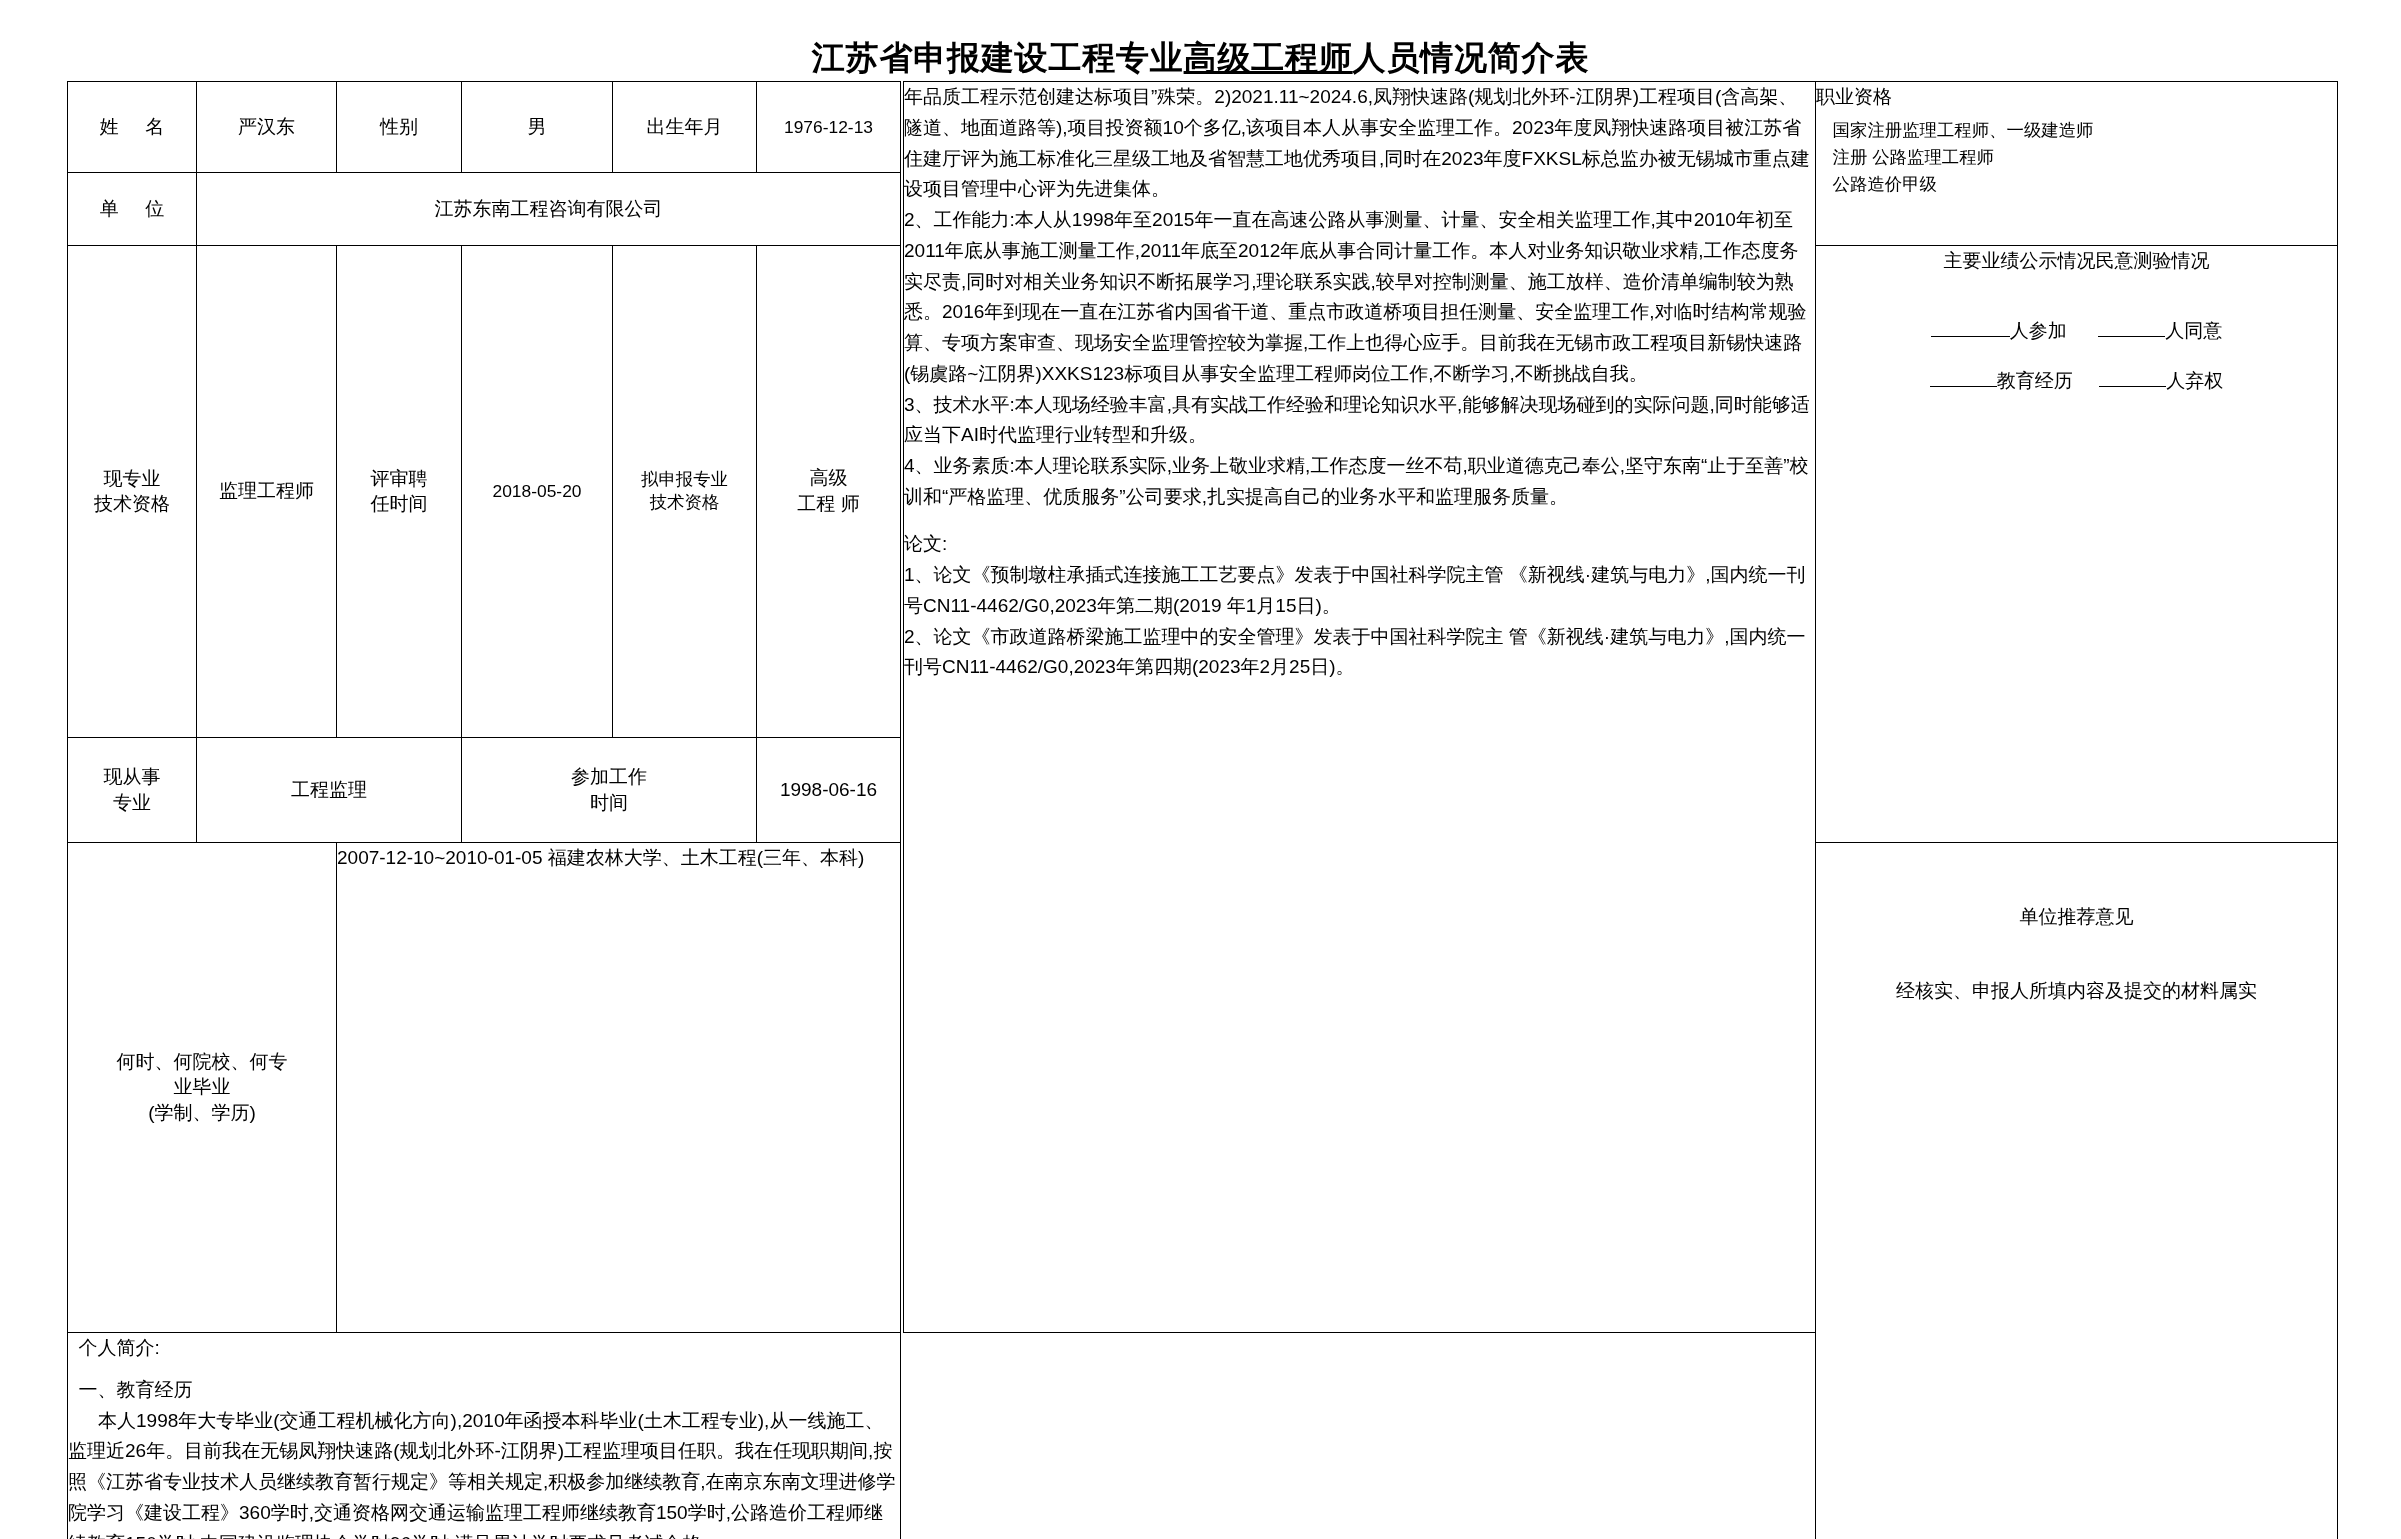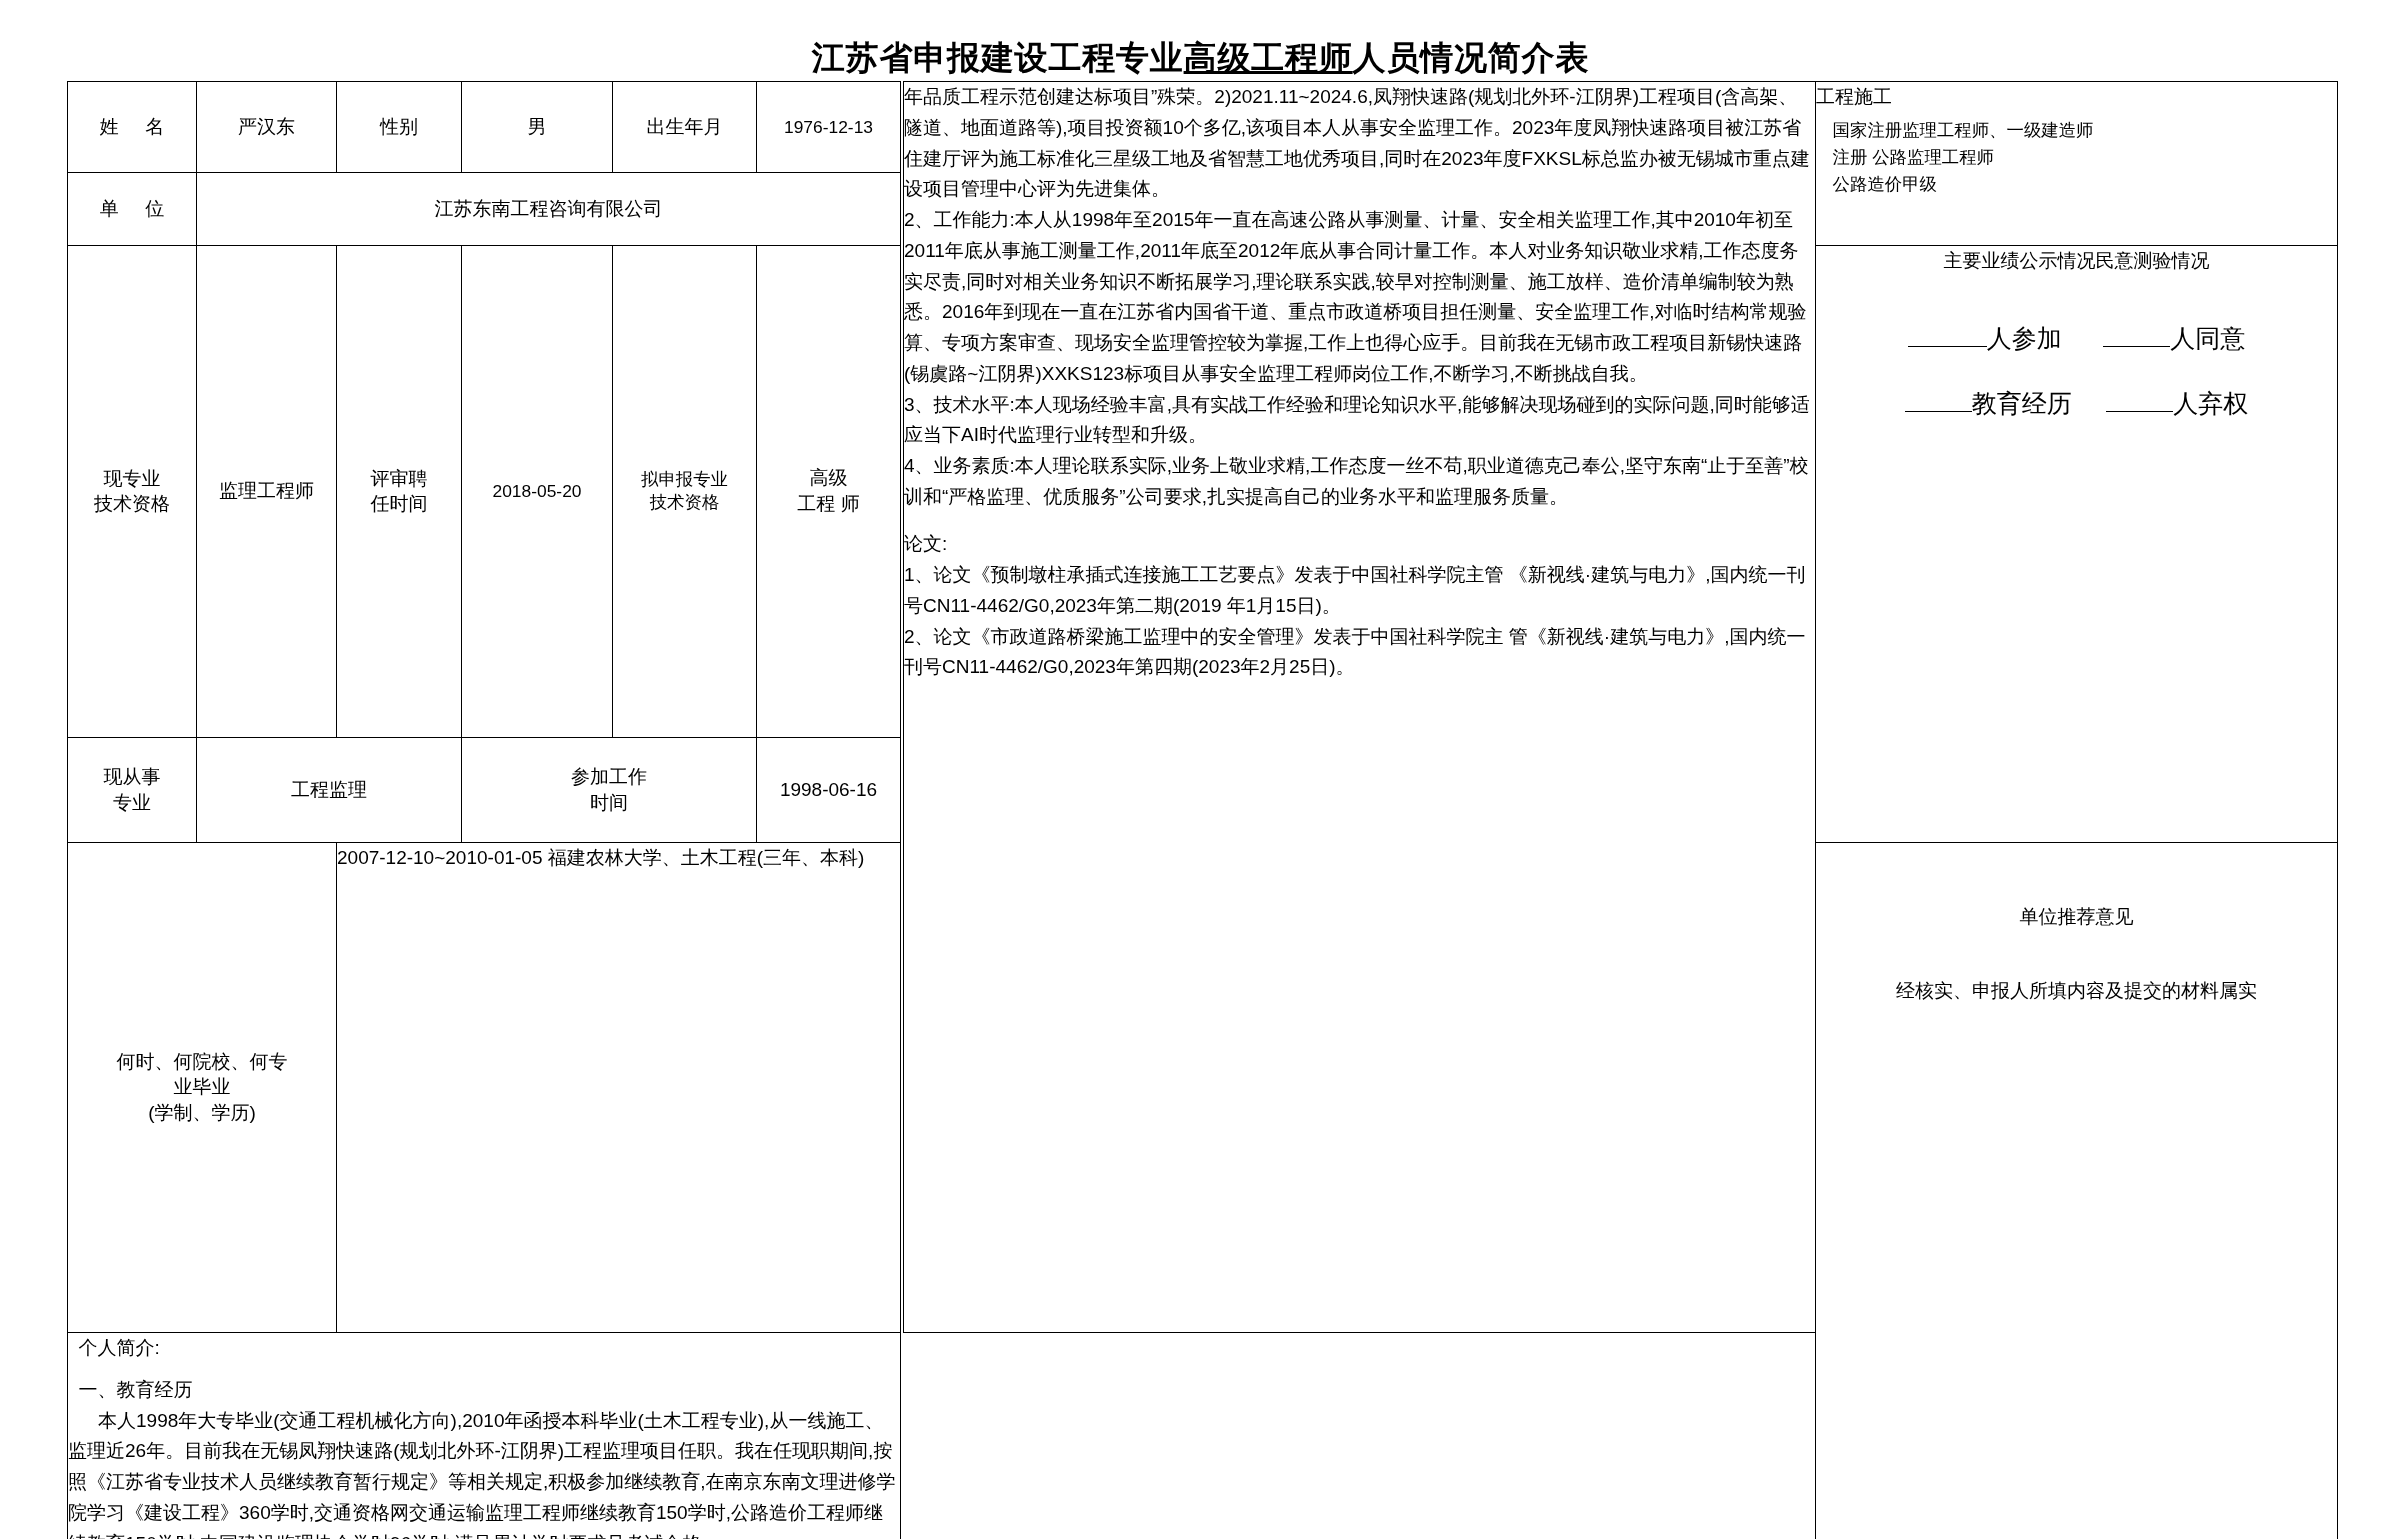--- a/index.html
+++ b/index.html
@@ -77,21 +77,21 @@
 
   .right-cell {
     padding:10.6px 12px;
     font-size:19px;
     line-height:1.6;
   }
   .qual-title { font-size:19px; margin-bottom:4.5px; }
   .qual-list { font-size:17.4px; line-height:1.55; padding-left:16.6px; }
 
   .opinion-head { text-align:center; margin-bottom:30px; }
-  .vote-line { text-align:center; line-height:2.6; font-size:25px; }
+  .vote-line { text-align:center; line-height:2.6; font-size:19px; }
   .u { display:inline-block; border-bottom:1.5px solid #000; }
   .u4 { width:67px; }
   .u5 { width:79px; }
 
   .rec-block { padding-top:59px; }
   .rec-title { text-align:center; margin-bottom:44px; }
   .rec-text { text-align:center; }
 
   .timestamp {
     position:absolute;
@@ -137,21 +137,21 @@
           <p>年品质工程示范创建达标项目”殊荣。2)2021.11~2024.6,凤翔快速路(规划北外环-江阴界)工程项目(含高架、隧道、地面道路等),项目投资额10个多亿,该项目本人从事安全监理工作。2023年度凤翔快速路项目被江苏省住建厅评为施工标准化三星级工地及省智慧工地优秀项目,同时在2023年度FXKSL标总监办被无锡城市重点建设项目管理中心评为先进集体。</p>
           <p>2、工作能力:本人从1998年至2015年一直在高速公路从事测量、计量、安全相关监理工作,其中2010年初至2011年底从事施工测量工作,2011年底至2012年底从事合同计量工作。本人对业务知识敬业求精,工作态度务实尽责,同时对相关业务知识不断拓展学习,理论联系实践,较早对控制测量、施工放样、造价清单编制较为熟悉。2016年到现在一直在江苏省内国省干道、重点市政道桥项目担任测量、安全监理工作,对临时结构常规验算、专项方案审查、现场安全监理管控较为掌握,工作上也得心应手。目前我在无锡市政工程项目新锡快速路(锡虞路~江阴界)XXKS123标项目从事安全监理工程师岗位工作,不断学习,不断挑战自我。</p>
           <p>3、技术水平:本人现场经验丰富,具有实战工作经验和理论知识水平,能够解决现场碰到的实际问题,同时能够适应当下AI时代监理行业转型和升级。</p>
           <p>4、业务素质:本人理论联系实际,业务上敬业求精,工作态度一丝不苟,职业道德克己奉公,坚守东南“止于至善”校训和“严格监理、优质服务”公司要求,扎实提高自己的业务水平和监理服务质量。</p>
           <p style="height:16.6px"></p>
           <p>论文:</p>
           <p>1、论文《预制墩柱承插式连接施工工艺要点》发表于中国社科学院主管 《新视线·建筑与电力》,国内统一刊号CN11-4462/G0,2023年第二期(2019 年1月15日)。</p>
           <p>2、论文《市政道路桥梁施工监理中的安全管理》发表于中国社科学院主 管《新视线·建筑与电力》,国内统一刊号CN11-4462/G0,2023年第四期(2023年2月25日)。</p>
         </td>
         <td rowspan="2" class="right-cell" style="height:163px">
-          <div class="qual-title">工程施工</div>
+          <div class="qual-title">职业资格</div>
           <div class="qual-list">
             <div>国家注册监理工程师、一级建造师</div>
             <div>注册 公路监理工程师</div>
             <div>公路造价甲级</div>
           </div>
         </td>
       </tr>
 
       <tr>
         <td class="lbl sp2" style="height:72px">单 位</td>

